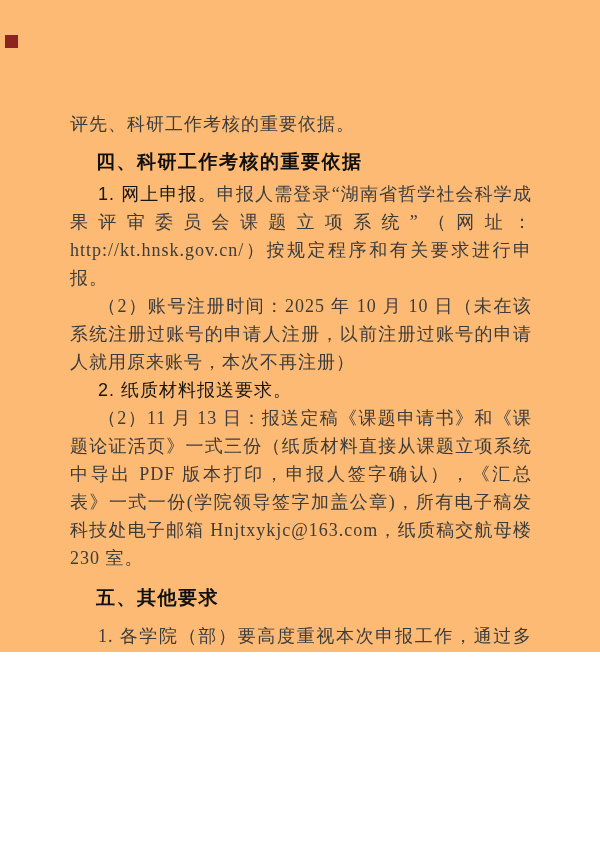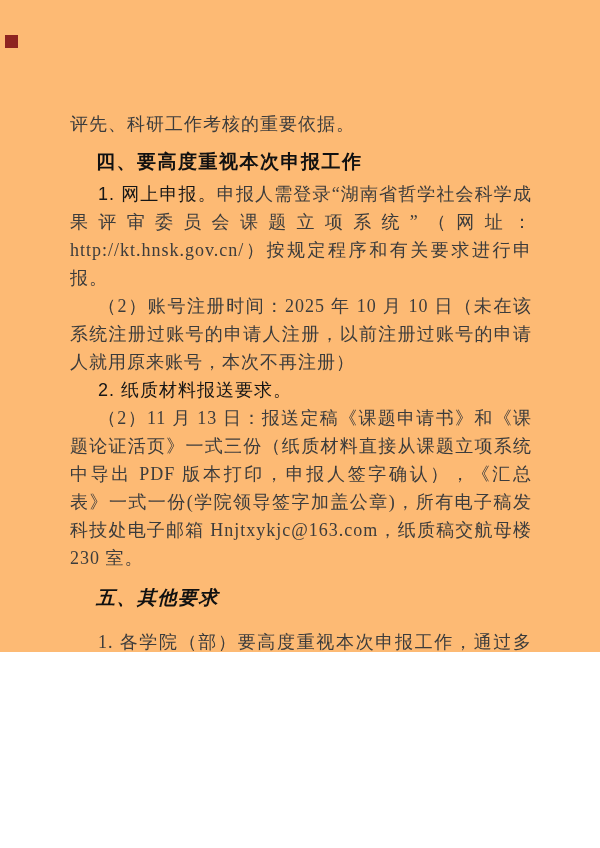--- a/index.html
+++ b/index.html
@@ -51,22 +51,21 @@
     line-height: 28px;
     margin: 10px 0 4px 0;
     text-indent: 26px;
     font-weight: 700;
     color: #111111;
     font-family: "Liberation Sans", "DejaVu Sans", sans-serif;
     letter-spacing: 1.5px;
   }
   h2.section-heading-5 {
     margin-top: 12px;
-    margin-bottom: 16px;
-    font-style: italic;
+    margin-bottom: 10px;
   }
   .lead-bold {
     font-weight: 700;
     color: #161616;
     font-family: "Liberation Sans", "DejaVu Sans", sans-serif;
   }
   .page-footer {
     position: absolute;
     left: 84px;
     top: 780px;
@@ -80,21 +79,21 @@
 <body>
 
 <div class="page">
 
   <div class="stamp-mark" style="background: rgb(142, 36, 32);"></div>
 
   <div class="content">
 
     <p>评先、科研工作考核的重要依据。</p>
 
-    <h2 class="section-heading">四、要高度重视本次申报工作</h2>
+    <h2 class="section-heading">四、科研工作考核的重要依据</h2>
 
 
     <p class="indent"><span class="bold">1. 网上申报。</span><span>申报人需登录“湖南省哲学社会科学成果评审委员会课题立项系统”（网址：http://kt.hnsk.gov.cn/）按规定程序和有关要求进行申报。</span></p>
 
 
     <p class="indent">（2）账号注册时间：2025 年 10 月 10 日（未在该系统注册过账号的申请人注册，以前注册过账号的申请人就用原来账号，本次不再注册）</p>
 
     <p class="indent bold">2. 纸质材料报送要求。</p>
 
 

